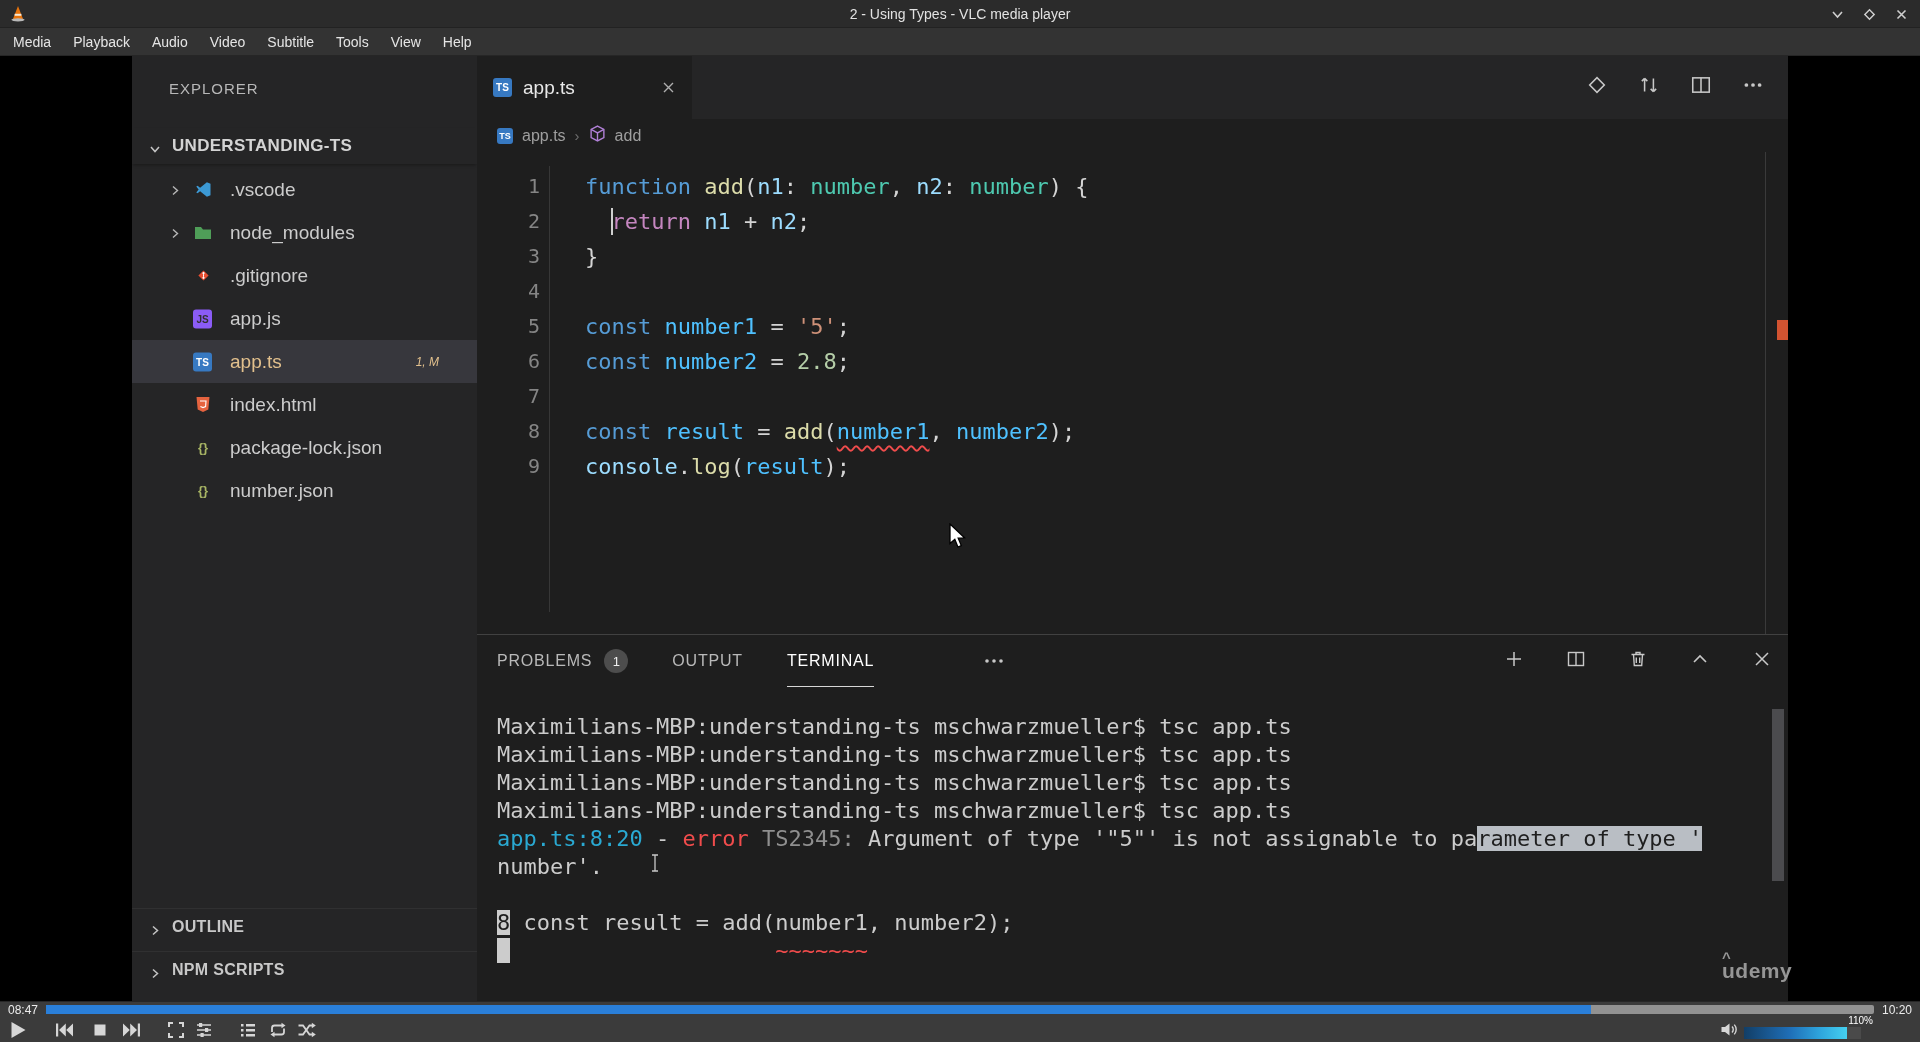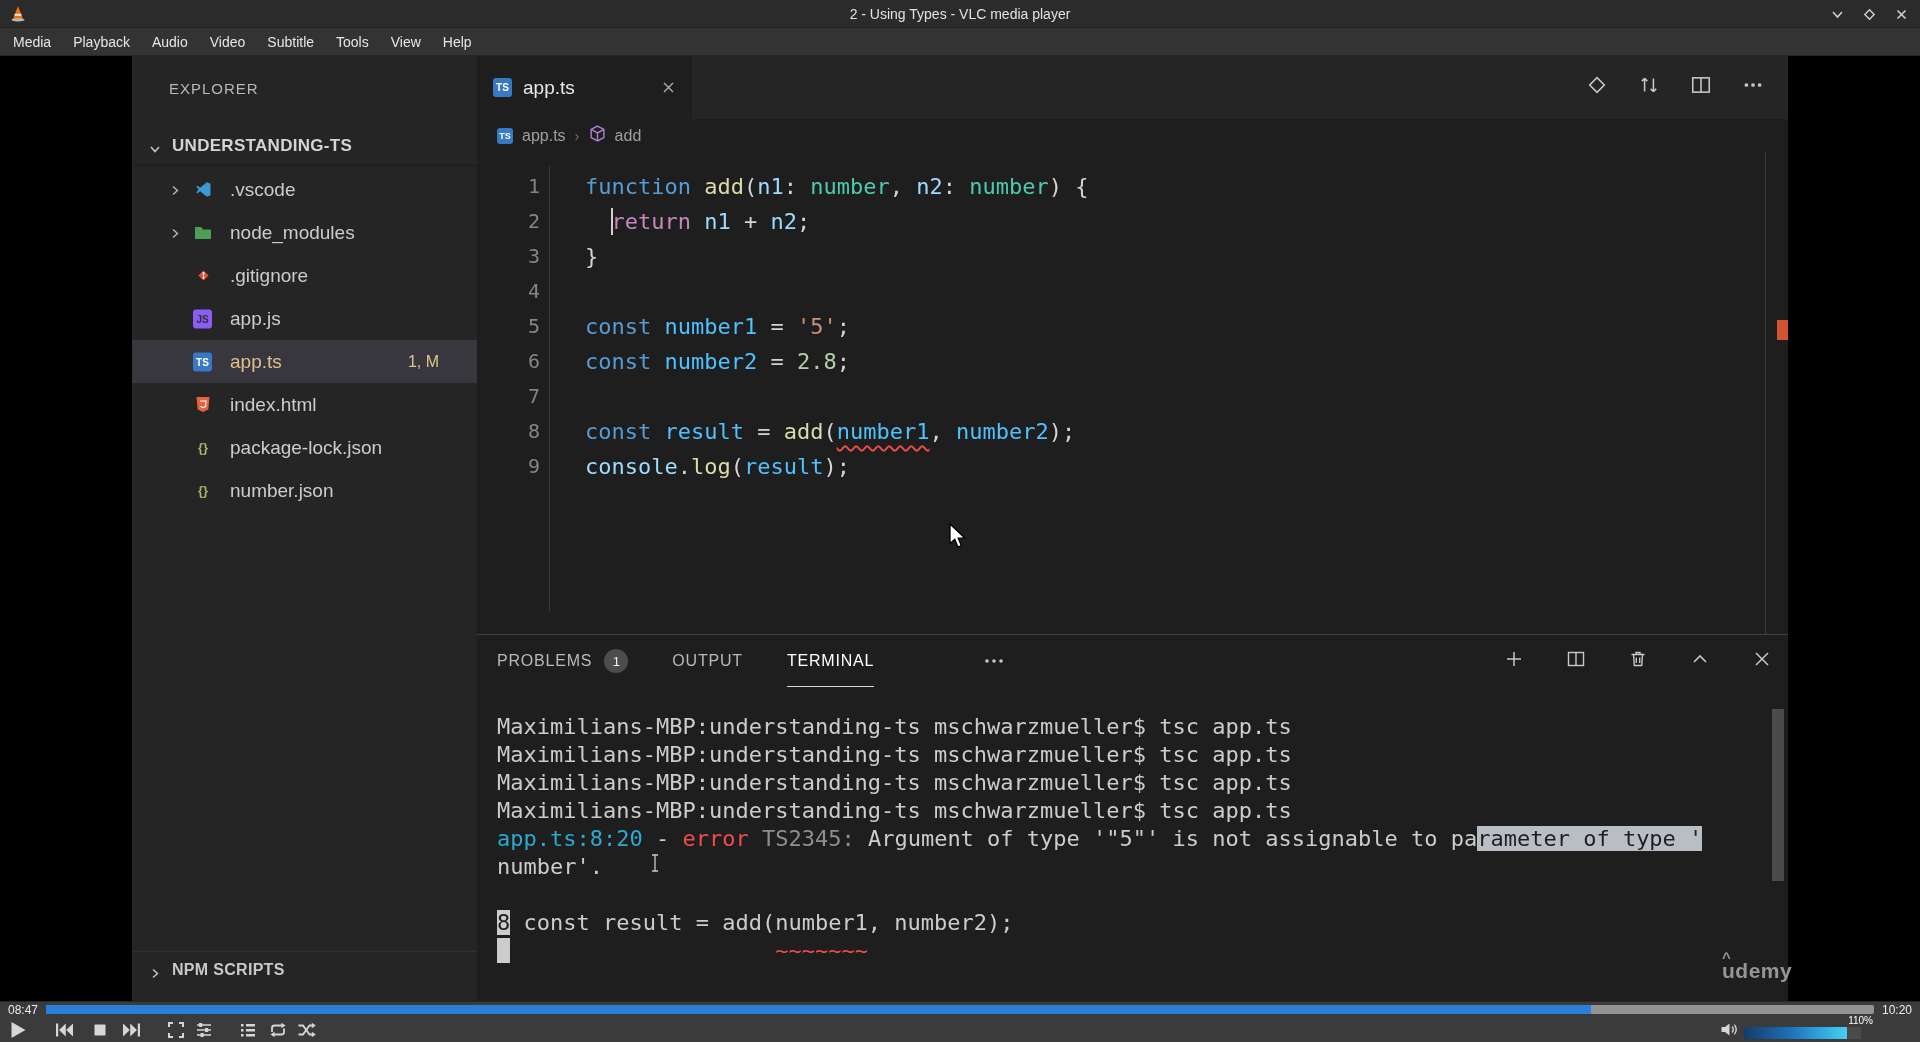--- a/index.html
+++ b/index.html
@@ -35,21 +35,21 @@
   .file-tree { position:absolute; left:0; top:112px; width:100%; }
   .tree-row { position:relative; height:43px; font-size:19px; color:#cccccc; }
   .tree-row.selected { background:#37373d; }
   .tree-row.selected .t-label, .tree-row.selected .t-badge { color:#e2c08d; }
   .t-chev { position:absolute; left:38px; top:50%; transform:translateY(-50%); }
   .t-icon { position:absolute; left:60px; top:50%; transform:translateY(-50%); width:22px; height:22px;
             display:flex; align-items:center; justify-content:center; }
   .t-icon.txt { font-weight:bold; font-size:13px; }
   .t-icon.blk { width:19px; height:19px; left:61px; border-radius:3px; color:#fff; font-weight:bold; font-size:10px; }
   .t-label { position:absolute; left:98px; top:50%; transform:translateY(-50%); white-space:nowrap; }
-  .t-badge { position:absolute; right:38px; top:50%; transform:translateY(-50%); font-size:16px; }
+  .t-badge { position:absolute; right:38px; top:50%; transform:translateY(-50%); font-size:12px;font-style:italic; }
 
   .sect-row { position:absolute; left:0; width:100%; height:36px; font-weight:bold; font-size:16px;
               color:#c8c8c8; border-top:1px solid #303031; }
   .sect-row .s-chev { position:absolute; left:18px; top:13px; }
   .sect-row .s-label { position:absolute; left:40px; top:50%; transform:translateY(-50%); letter-spacing:.3px; }
 
   
   .tabbar { position:absolute; left:345px; top:0; width:1311px; height:63px; background:#252526; }
   .tab { position:absolute; left:0; top:0; width:215px; height:63px; background:#1e1e1e;
          display:flex; align-items:center; padding:0 16px; gap:11px; color:#e9e9e9; font-size:19px; }
@@ -235,20 +235,28 @@
             <div class="tree-row">
               <span class="t-icon txt" style="color: rgb(169, 182, 101);">{}</span>
               <span class="t-label">package-lock.json</span>
             </div>
             <div class="tree-row">
               <span class="t-icon txt" style="color: rgb(169, 182, 101);">{}</span>
               <span class="t-label">number.json</span>
             </div>
           </div>
 
+        <div class="sect-row" style="top:852px;">
+          <span class="s-chev">
+            <svg width="10" height="11" viewBox="0 0 10 11">
+                <path d="M3 1.5 L7.5 5.5 L3 9.5" stroke="#c5c5c5" stroke-width="1.5" fill="none"></path>
+              </svg>
+          </span>
+          <span class="s-label">OUTLINE</span>
+        </div>
         <div class="sect-row" style="top:895px;">
           <span class="s-chev">
             <svg width="10" height="11" viewBox="0 0 10 11">
                 <path d="M3 1.5 L7.5 5.5 L3 9.5" stroke="#c5c5c5" stroke-width="1.5" fill="none"></path>
               </svg>
           </span>
           <span class="s-label">NPM SCRIPTS</span>
         </div>
       </div>
 

